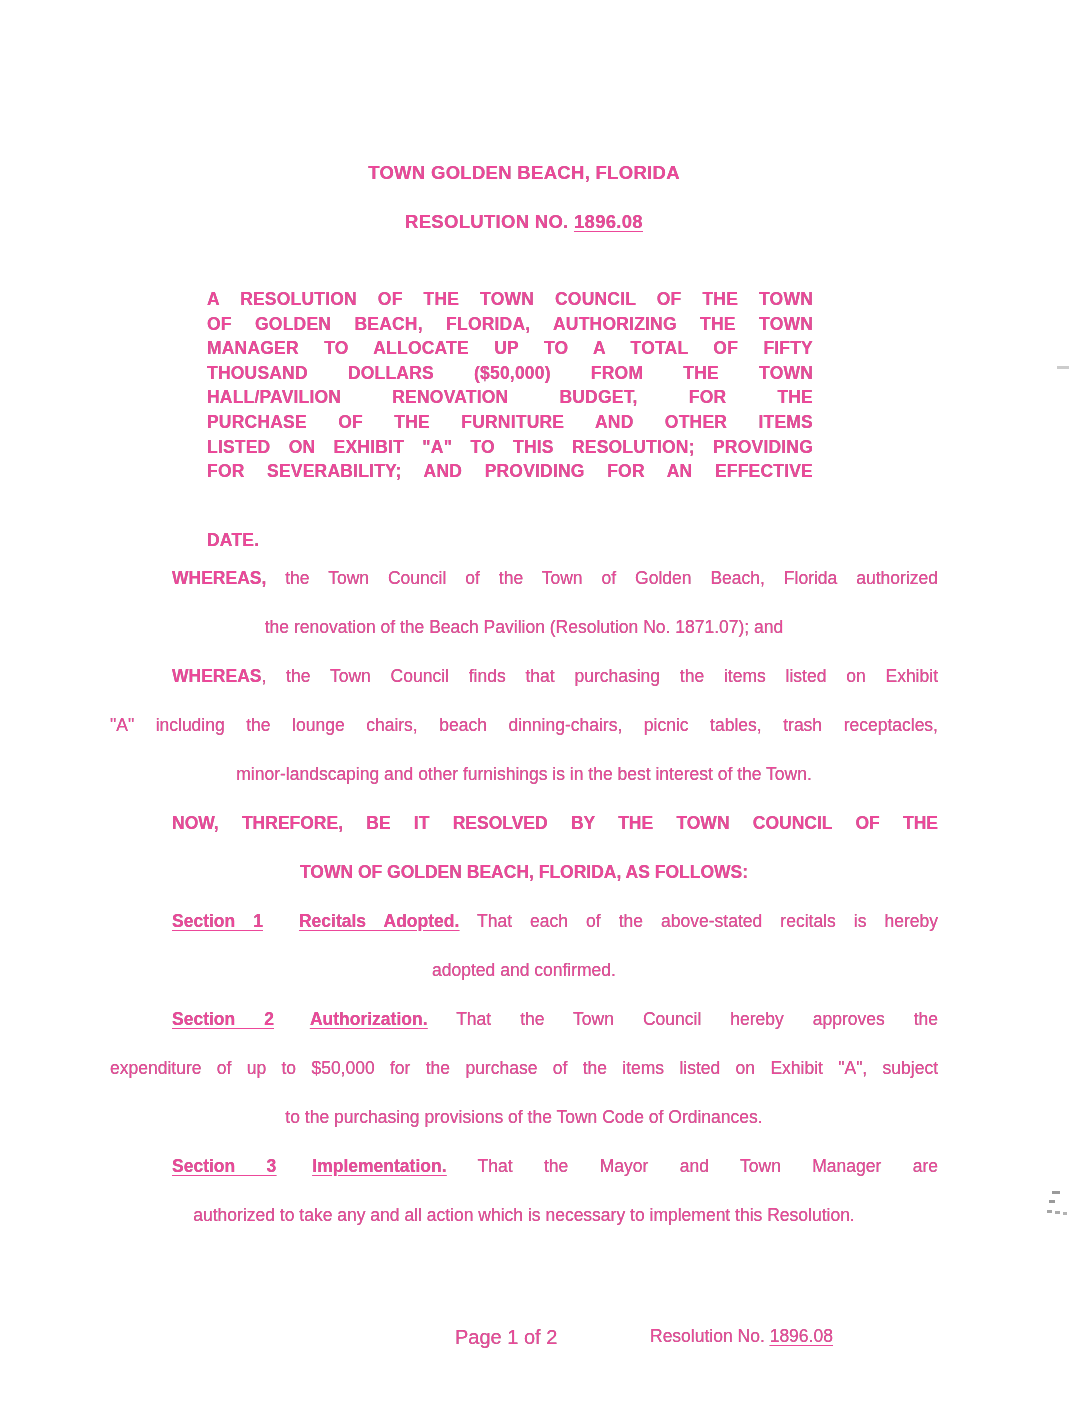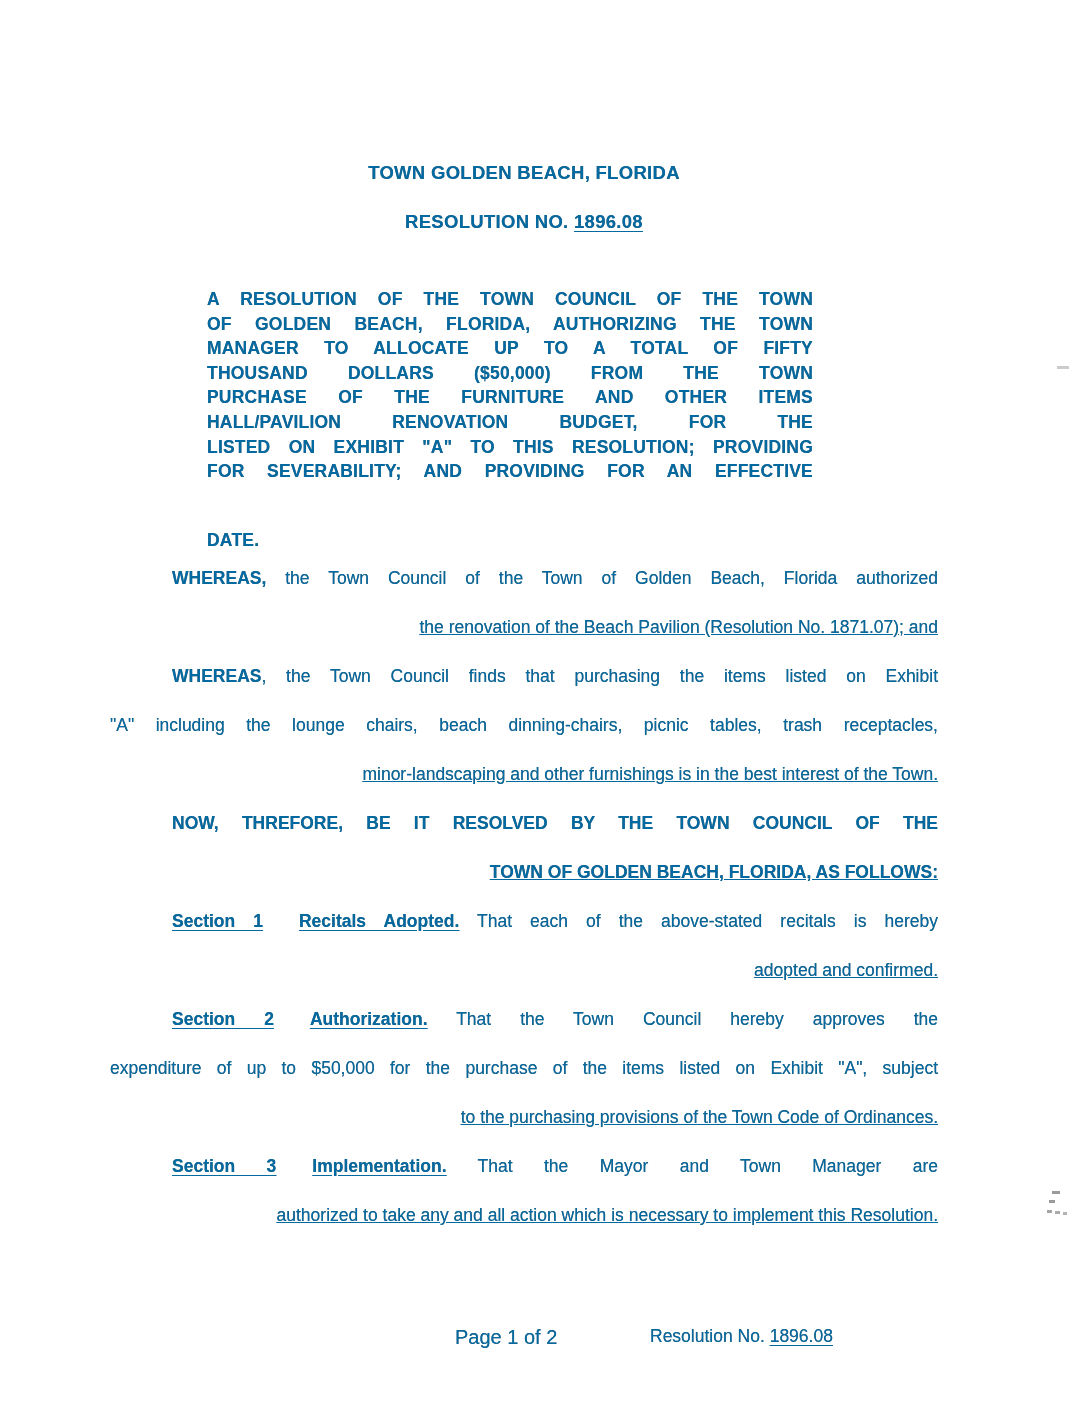--- a/index.html
+++ b/index.html
@@ -2,21 +2,21 @@
 <html><head>
 <meta charset="utf-8">
 <style>
   html, body { margin: 0; padding: 0; background: #ffffff; }
   .page {
     position: relative;
     width: 1084px;
     height: 1403px;
     background: #ffffff;
     font-family: "Liberation Sans", "DejaVu Sans", sans-serif;
-    color: #0369a1;
+    color: #ec4899;
     text-shadow: 0 0 0.5px rgba(0,0,0,0.55); 
     overflow: hidden;
   }
   
   .title-block { position: absolute; left: 110px; width: 828px; text-align: center; font-weight: bold; font-size: 18.5px; letter-spacing: 0.3px; }
   .title-1 { top: 162px; }
   .title-2 { top: 211px; }
   .u { text-decoration: underline; text-underline-offset: 3px; }
 
   
@@ -37,21 +37,21 @@
   .body-col {
     position: absolute;
     top: 554px;
     left: 110px;
     width: 828px;
     font-size: 17.5px;
     line-height: 49px;
   }
   .line { white-space: normal; }
   .just { text-align: justify; text-align-last: justify; }
-  .left { text-align: right; text-decoration: underline; }
+  .left { text-align: center; }
   .ind { padding-left: 62px; }
   .b { font-weight: bold; }
   .gap { display: inline-block; width: 36px; height: 1px; }
 
   
   .footer-page { position: absolute; top: 1326px; left: 433px; font-size: 20px; margin-left: 22px; }
   .footer-res  { position: absolute; top: 1326px; left: 650px; font-size: 17.5px; }
 
   
   .art { position: absolute; }
@@ -68,22 +68,22 @@
 <div class="page">
 
   <div class="title-block title-1">TOWN GOLDEN BEACH, FLORIDA</div>
   <div class="title-block title-2"><span>RESOLUTION NO. </span><span class="u">1896.08</span></div>
 
   <div class="block-para">
     <div class="jl line">A RESOLUTION OF THE TOWN COUNCIL OF THE TOWN</div>
     <div class="jl line">OF GOLDEN BEACH, FLORIDA, AUTHORIZING THE TOWN</div>
     <div class="jl line">MANAGER TO ALLOCATE UP TO A TOTAL OF FIFTY</div>
     <div class="jl line">THOUSAND DOLLARS ($50,000) FROM THE TOWN</div>
+    <div class="jl line">HALL/PAVILION RENOVATION BUDGET, FOR THE</div>
     <div class="jl line">PURCHASE OF THE FURNITURE AND OTHER ITEMS</div>
-    <div class="jl line">HALL/PAVILION RENOVATION BUDGET, FOR THE</div>
     <div class="jl line">LISTED ON EXHIBIT "A" TO THIS RESOLUTION; PROVIDING</div>
     <div class="jl line">FOR SEVERABILITY; AND PROVIDING FOR AN EFFECTIVE</div>
     <div class="ll line">DATE.</div>
   </div>
 
   <div class="body-col">
 
     <div class="line just ind"><span class="b">WHEREAS,</span><span> the Town Council of the Town of Golden Beach, Florida authorized</span></div>
     <div class="line left">the renovation of the Beach Pavilion (Resolution No. 1871.07); and</div>
 

